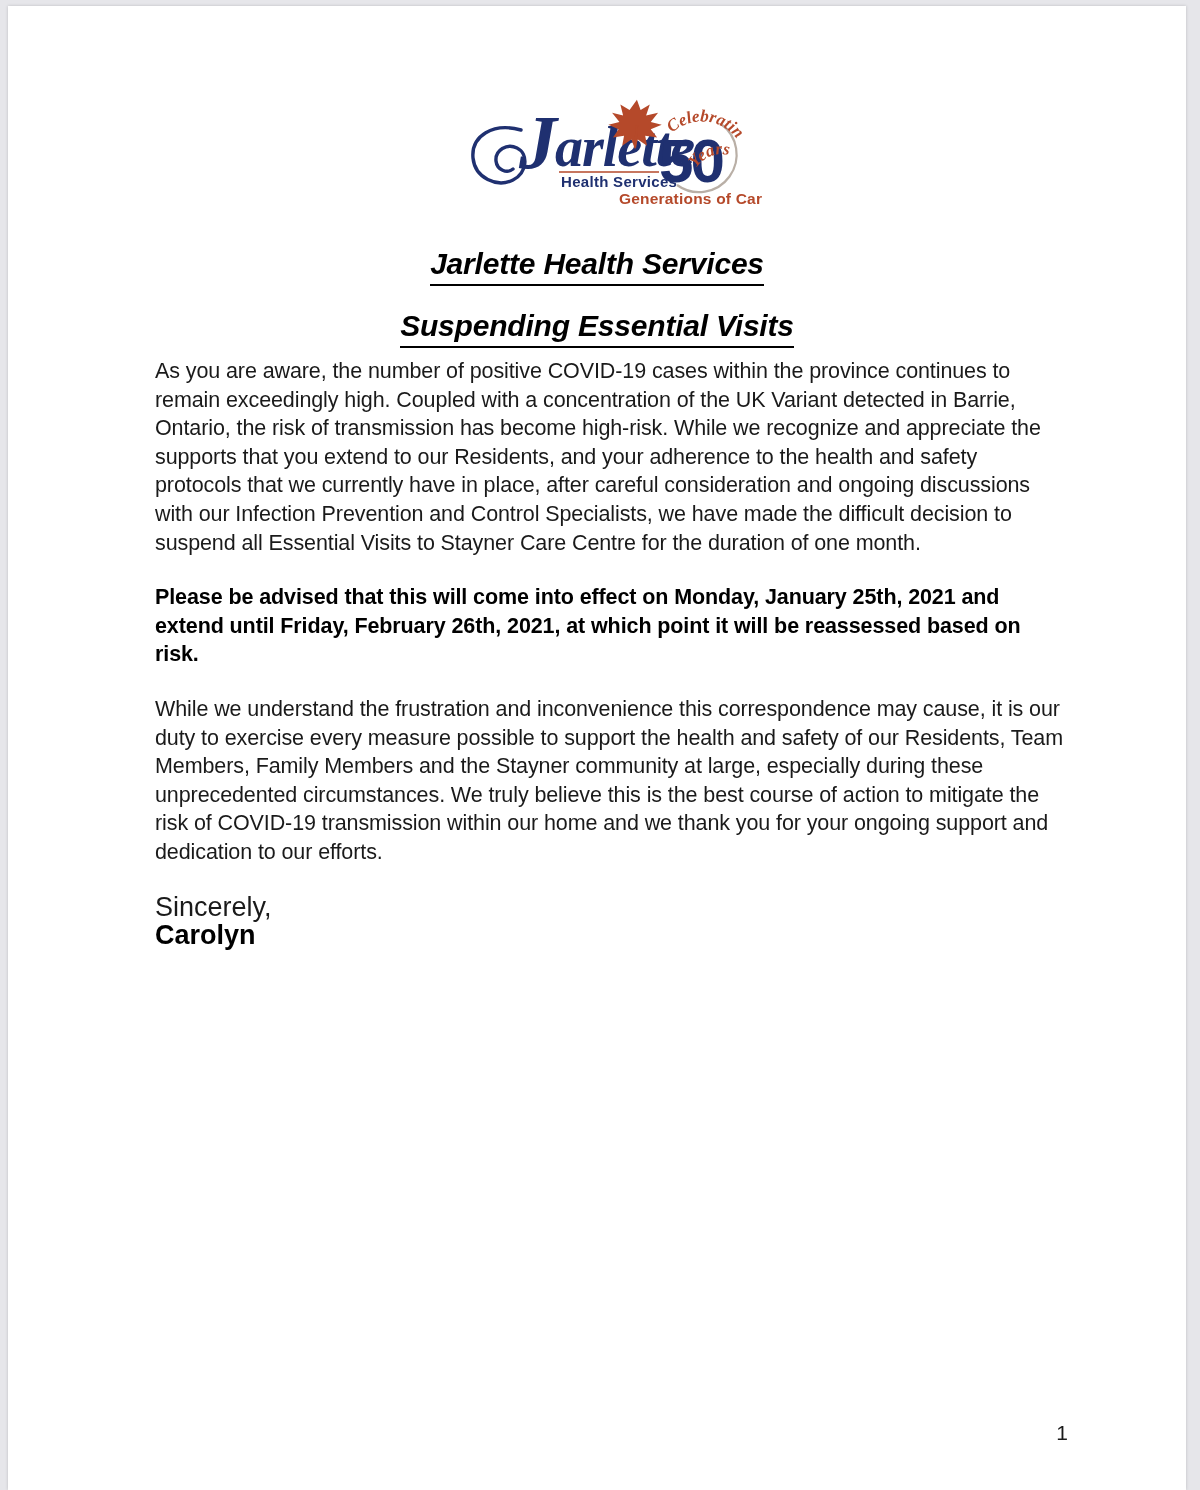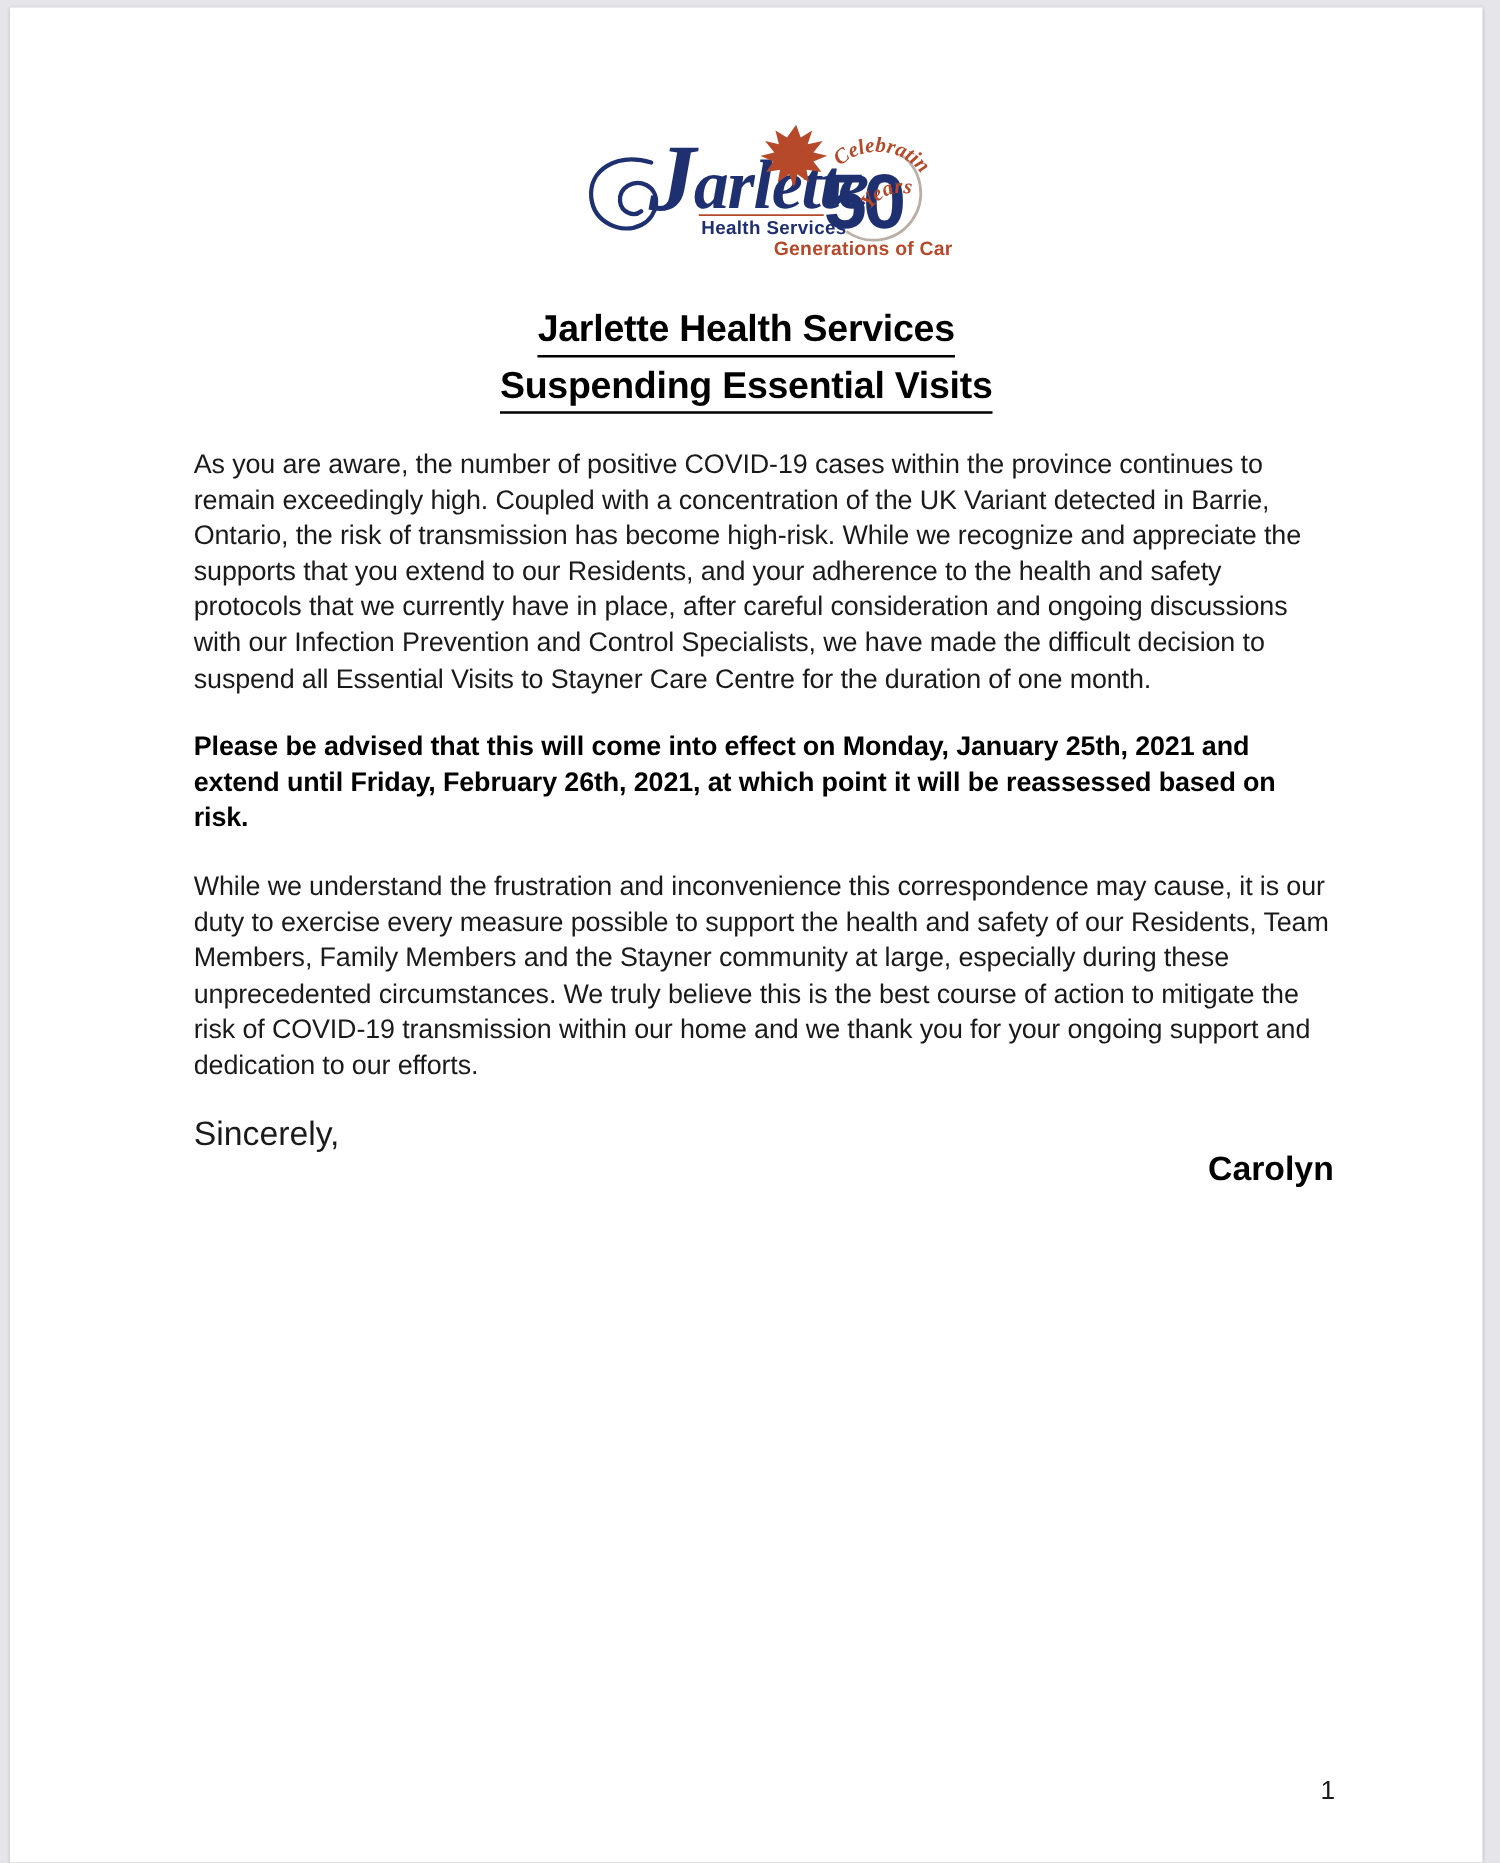--- a/index.html
+++ b/index.html
@@ -44,50 +44,51 @@
   }
   .logo-svg { display: block; }
 
   
   .title-block {
     position: absolute;
     left: 0;
     top: 238px;
     width: 1178px;
     text-align: center;
+    font-style: italic;
   }
   .title-line {
     font-size: 30px;
     font-weight: bold;
     color: #000000;
     letter-spacing: -0.2px;
     line-height: 39px;
     display: inline-block;
     border-bottom: 2px solid #000;
     padding-bottom: 1px;
   }
-  .title-line.second { margin-top: 3px; }
+  .title-line.second { margin-top: 20px; }
 
   
   .body-block {
     position: absolute;
     left: 147px;
     top: 351px;
     width: 912px;
   }
   p.para {
     margin: 0 0 26px 0;
     font-size: 21.5px;
     line-height: 28.6px;
     color: #1a1a1a;
     letter-spacing: -0.1px;
   }
   p.para.bold { font-weight: bold; color: #000; }
   p.sig-line { margin: 0; font-size: 27px; line-height: 28.6px; color: #1a1a1a; }
-  p.sig-line.bold { font-weight: bold; color: #000; text-align: right; }
+  p.sig-line.bold { font-weight: bold; color: #000; }
 
   
   .page-number {
     position: absolute;
     right: 118px;
     top: 1415px;
     font-size: 21px;
     color: #1a1a1a;
   }
 </style>

